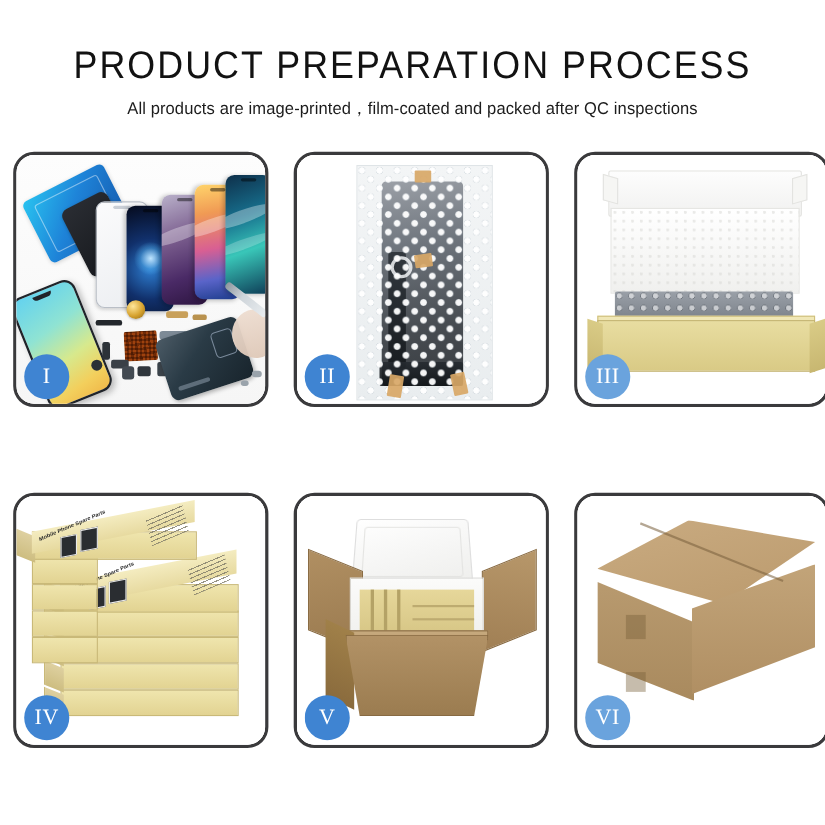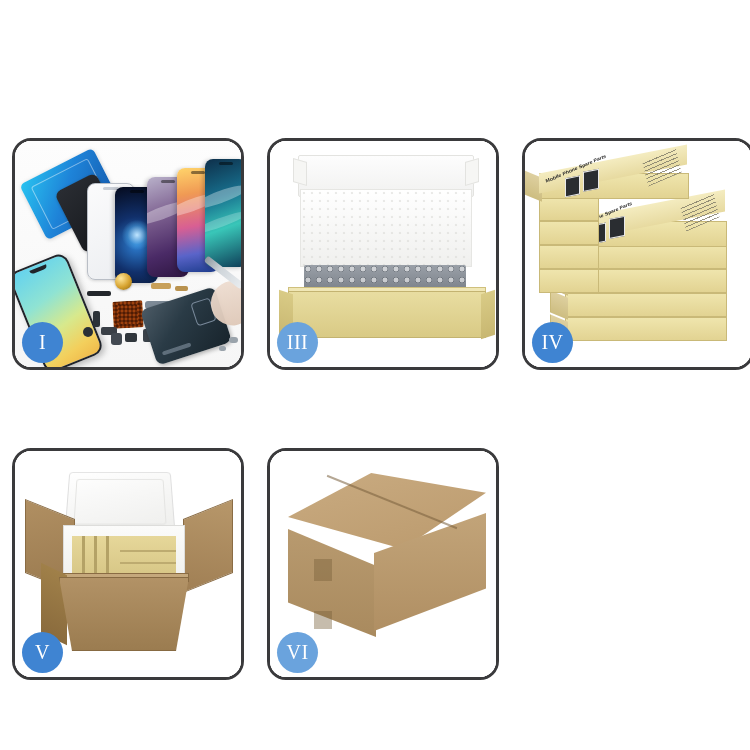--- a/index.html
+++ b/index.html
@@ -371,20 +371,24 @@
   .c6tab.t2{left:44px;top:160px;width:18px;height:18px;}
 
   .lblsq1{left:26px;top:10px;width:13px;height:17px;}
   .lblsq2{left:44px;top:7px;width:14px;height:18px;}
 </style>
 </head>
 <body>
 
 <div class="page">
 
+  <div class="header">
+    <div class="title">PRODUCT PREPARATION PROCESS</div>
+    <div class="subtitle">All products are image-printed，film-coated and packed after QC inspections</div>
+  </div>
 
   <div class="grid">
 
     <div class="panel">
       <div class="panel-clip">
         <div class="p1bg"></div>
         <div class="adhesive"></div>
         <div class="adhesive-phone"></div>
         <div class="glasspanel"></div>
         <div class="ph a">
@@ -419,20 +423,37 @@
         <div class="part s11"></div>
         <div class="backplate"></div>
         <div class="hand"></div>
         <div class="tool"></div>
         <div class="part s12"></div>
         <div class="part s13"></div>
       </div>
       <div class="badge solid">I</div>
     </div>
 
+    <div class="panel">
+      <div class="panel-clip">
+        <div class="p2bg"></div>
+        <div class="bubblebag">
+          <div class="innerscreen"></div>
+          <div class="flexstrip"></div>
+          <div class="flexring"></div>
+          <div class="conn"></div>
+          <div class="bubbles"></div>
+          <div class="tape t1"></div>
+          <div class="tape t2"></div>
+          <div class="tape t3"></div>
+          <div class="tape t4"></div>
+        </div>
+      </div>
+      <div class="badge solid">II</div>
+    </div>
 
     <div class="panel">
       <div class="panel-clip">
         <div class="p3bg"></div>
         <div class="lidflap"></div>
         <div class="foamface">
             <div class="foamtex"></div>
           </div>
         <div class="bubblefill">
             <div class="bt"></div>

